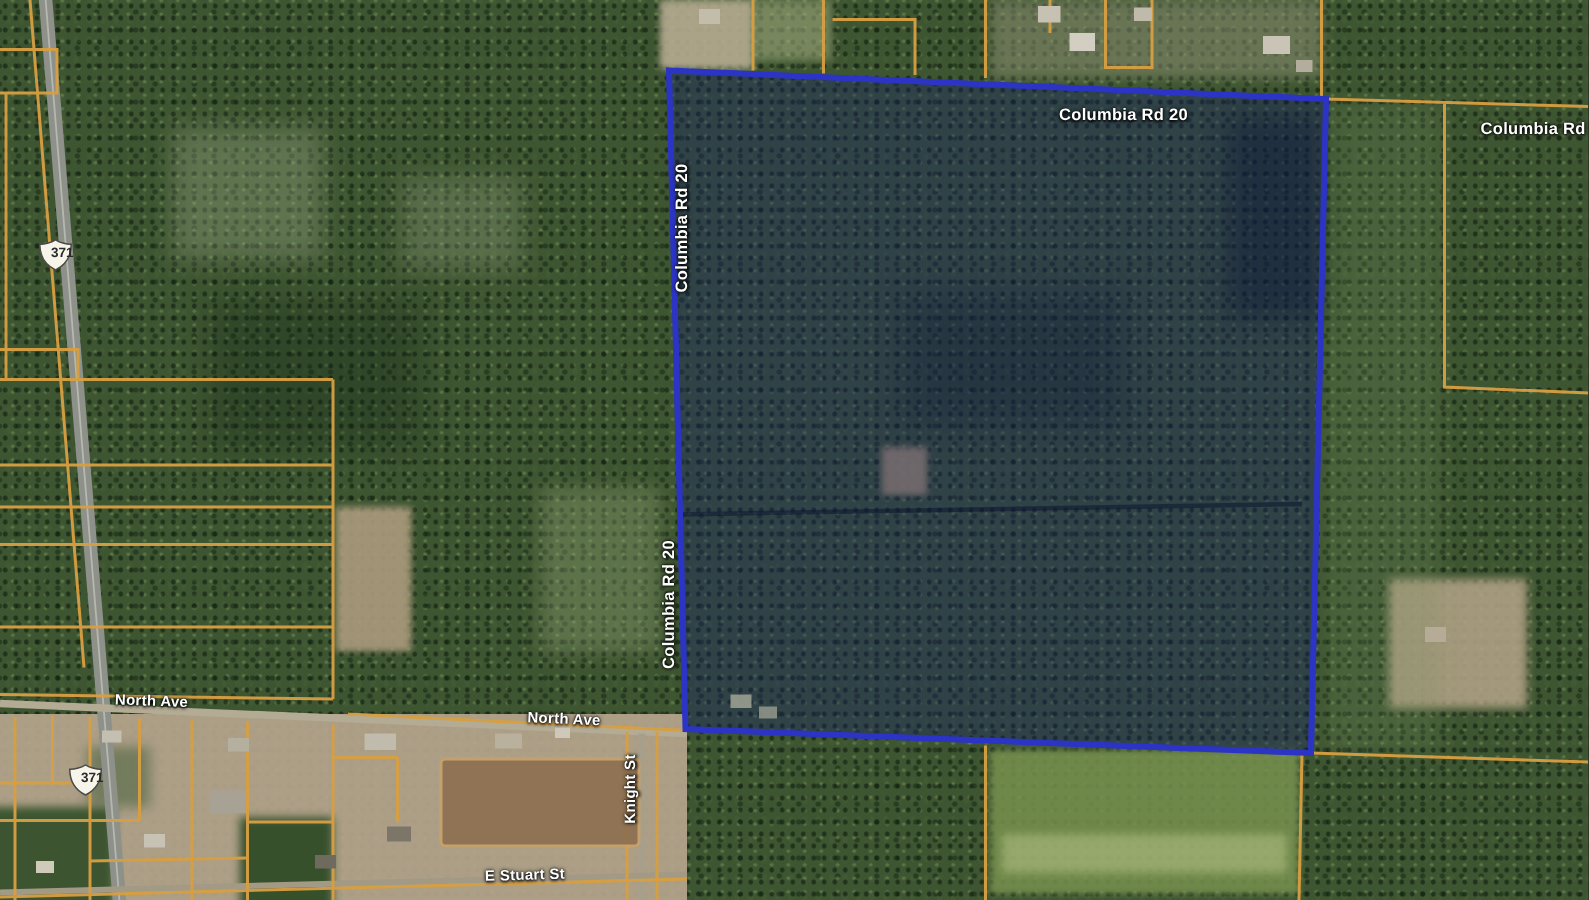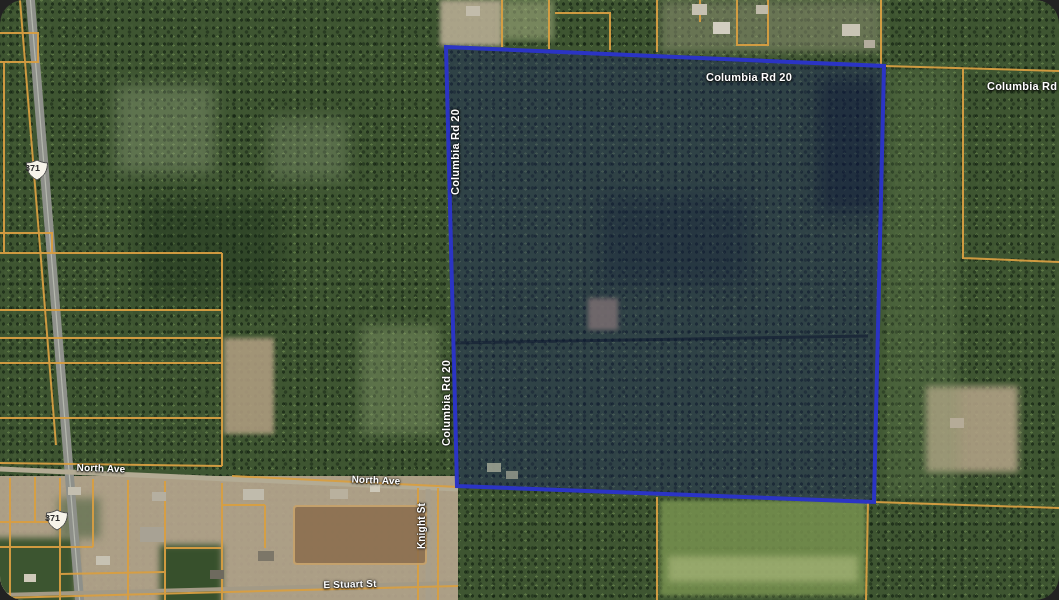--- a/index.html
+++ b/index.html
@@ -14,38 +14,37 @@
     position:relative;width:1059px;height:600px;overflow:hidden;
     font-family:"Liberation Sans",sans-serif;
     background-color:#3e5531;
     background-image:
       radial-gradient(rgba(14,28,14,.6) 1.2px, transparent 1.8px),
       radial-gradient(rgba(120,150,90,.5) 1px, transparent 1.6px),
       radial-gradient(rgba(24,40,22,.55) 1.5px, transparent 2.2px),
       radial-gradient(rgba(70,95,55,.5) 1.3px, transparent 2px);
     background-size:7px 8px, 11px 9px, 13px 12px, 9px 13px;
     background-position:0 0, 3px 5px, 6px 2px, 1px 7px;
-    border-radius:24px;
   }
   .patch{position:absolute;pointer-events:none;}
   .overlay{position:absolute;left:0;top:0;z-index:5;}
   .labels{position:absolute;left:0;top:0;width:100%;height:100%;z-index:9;pointer-events:none;}
   .map-label{
     position:absolute;color:var(--label-text);
     font:600 11px "Liberation Sans",sans-serif;
     text-shadow:0 1px 2px rgba(0,0,0,.95),0 0 3px rgba(0,0,0,.8),0 0 1px rgba(0,0,0,.9);
     white-space:nowrap;letter-spacing:.2px;
     transform:translate(-50%,-50%);
   }
   .map-label.small{font-size:10px;font-weight:600;}
   .map-label.vert{transform:translate(-50%,-50%) rotate(-90deg);}
   .shield{position:absolute;width:24px;height:22px;transform:translate(-50%,-50%);z-index:9;}
   .shield svg{position:absolute;left:0;top:0;}
   .shield-num{
-    position:absolute;left:0;top:4px;width:100%;text-align:left;
+    position:absolute;left:0;top:4px;width:100%;text-align:right;
     font:700 9px "Liberation Sans",sans-serif;color:#2b2b2b;
   }
 </style>
 </head>
 <body>
 
 <div class="map">
 
   <div class="patch" style="left:0px;top:476px;width:458px;height:124px;background:#b5a58d;opacity:.93;"></div>
   <div class="patch" style="left:-8px;top:538px;width:84px;height:72px;background:#3c5530;filter:blur(3px);"></div>

